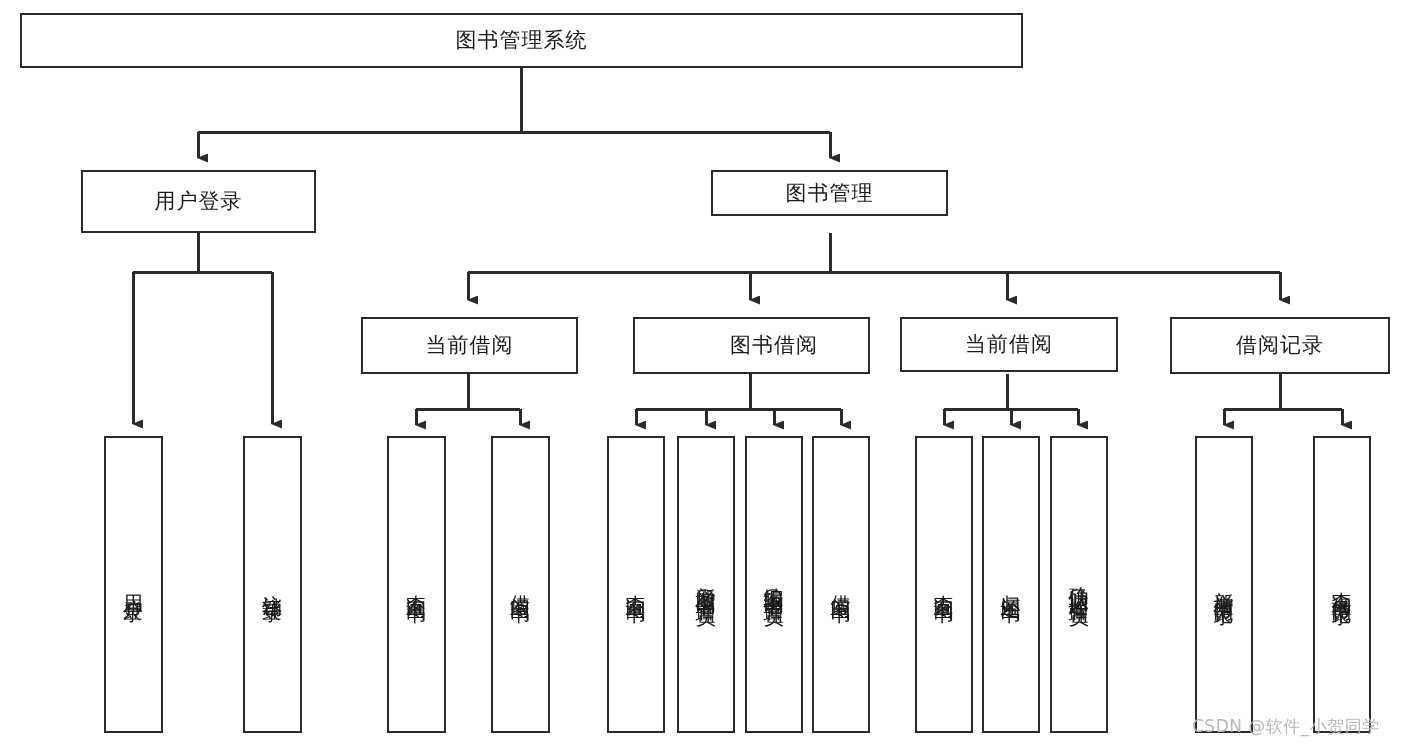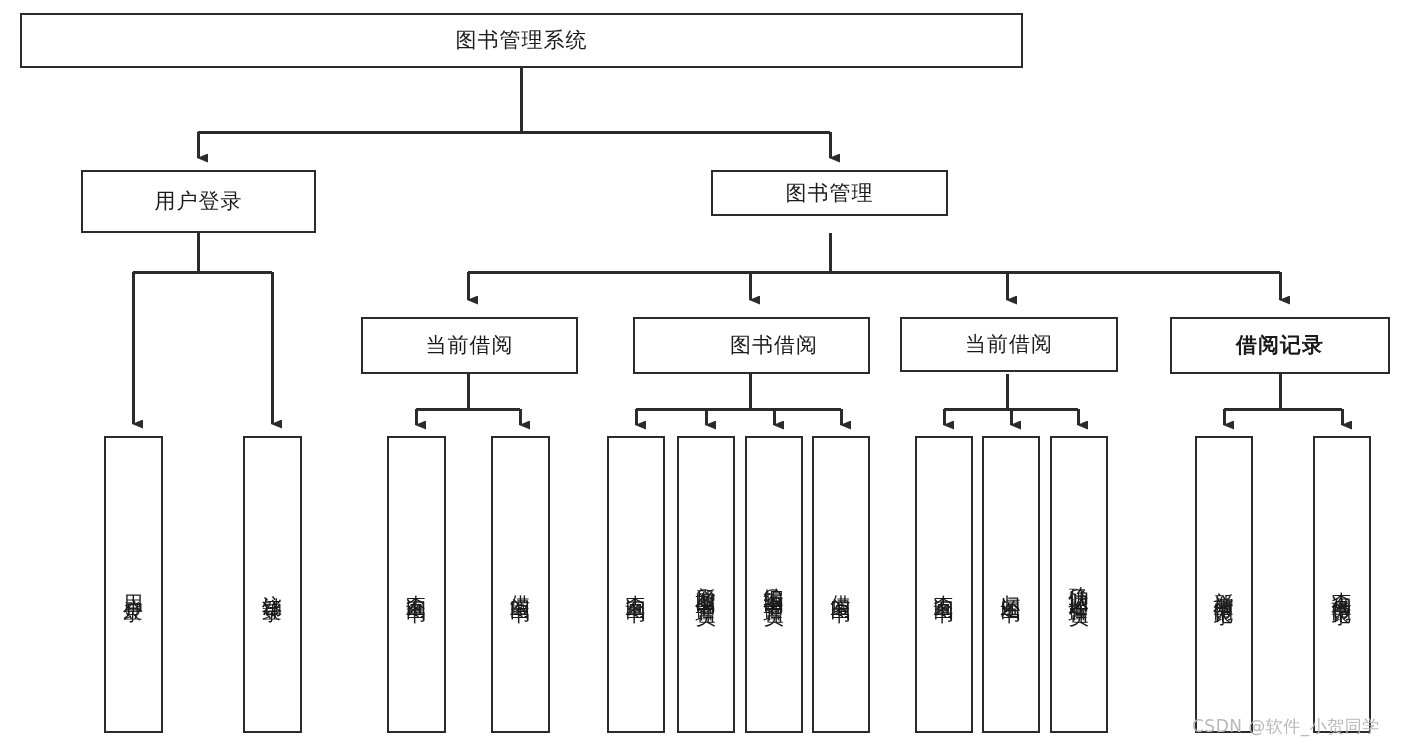--- a/index.html
+++ b/index.html
@@ -142,21 +142,21 @@
   </div>
 
   <div class="node horizontal" style="left:633px; top:317px; width:237px; height:57px;padding-left:45px;">
     <span class="node-label">图书借阅</span>
   </div>
 
   <div class="node horizontal" style="left:900px; top:317px; width:218px; height:55px;">
     <span class="node-label">当前借阅</span>
   </div>
 
-  <div class="node horizontal" style="left:1170px; top:317px; width:220px; height:57px;font-weight:bold;">
+  <div class="node horizontal" style="left:1170px; top:317px; width:220px; height:57px;">
     <span class="node-label">借阅记录</span>
   </div>
 
   <div class="node vertical" style="left:104px; top:436px; width:59px; height:297px;">
     <span class="node-label">用户登录</span>
   </div>
 
   <div class="node vertical" style="left:243px; top:436px; width:59px; height:297px;">
     <span class="node-label">注销登录</span>
   </div>

